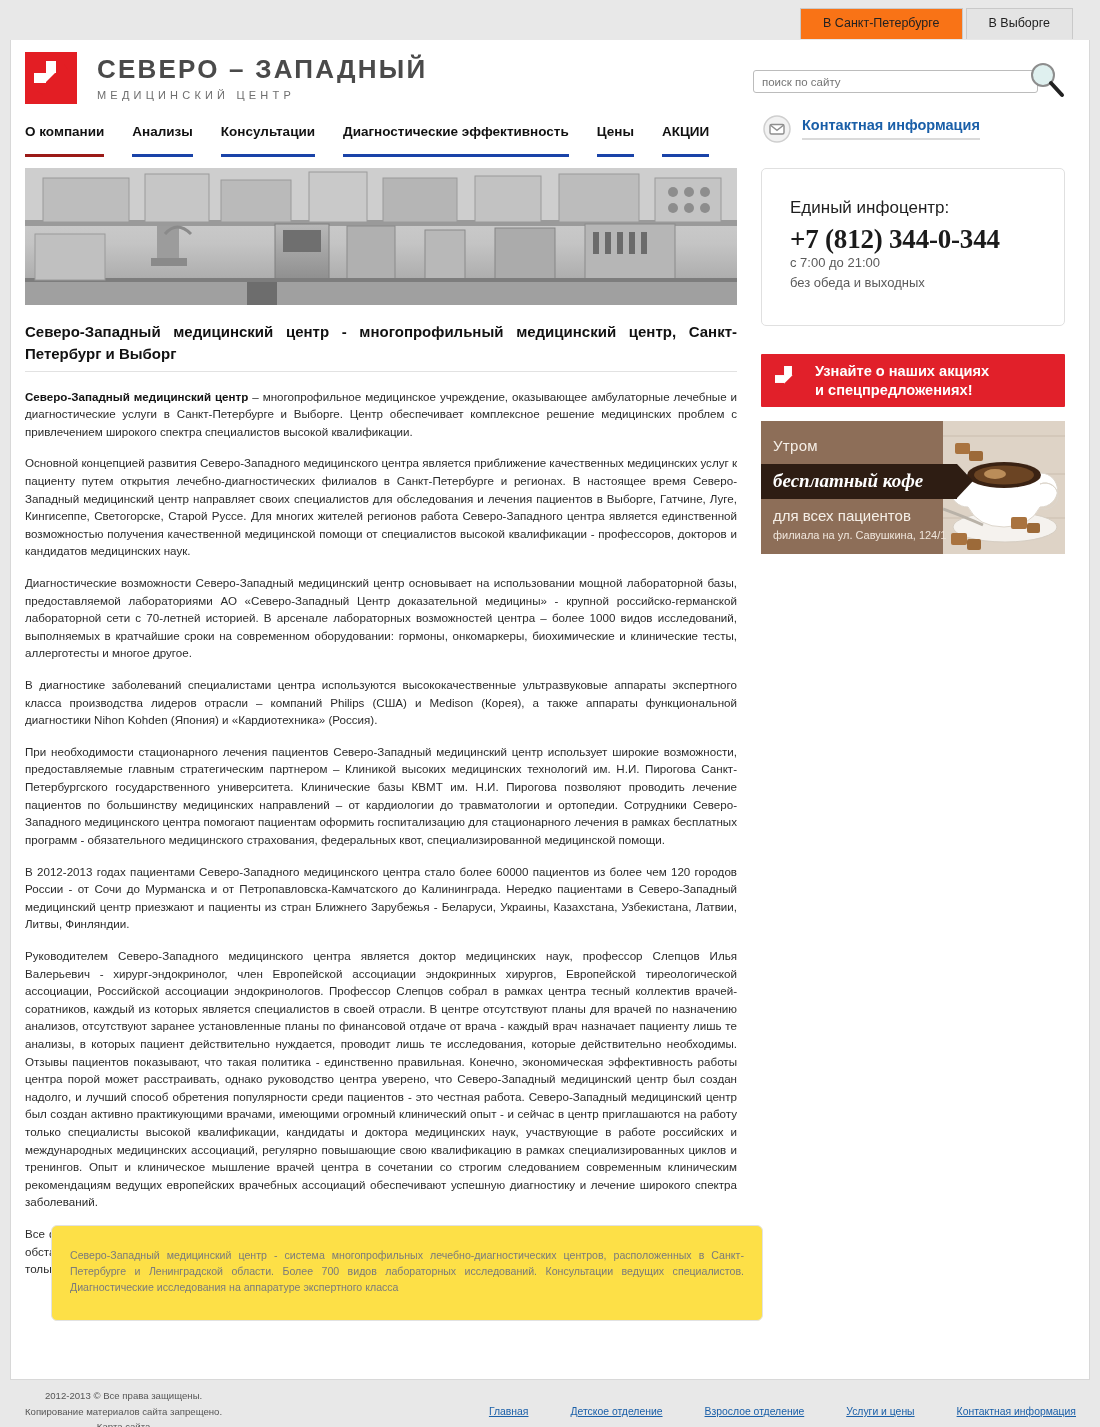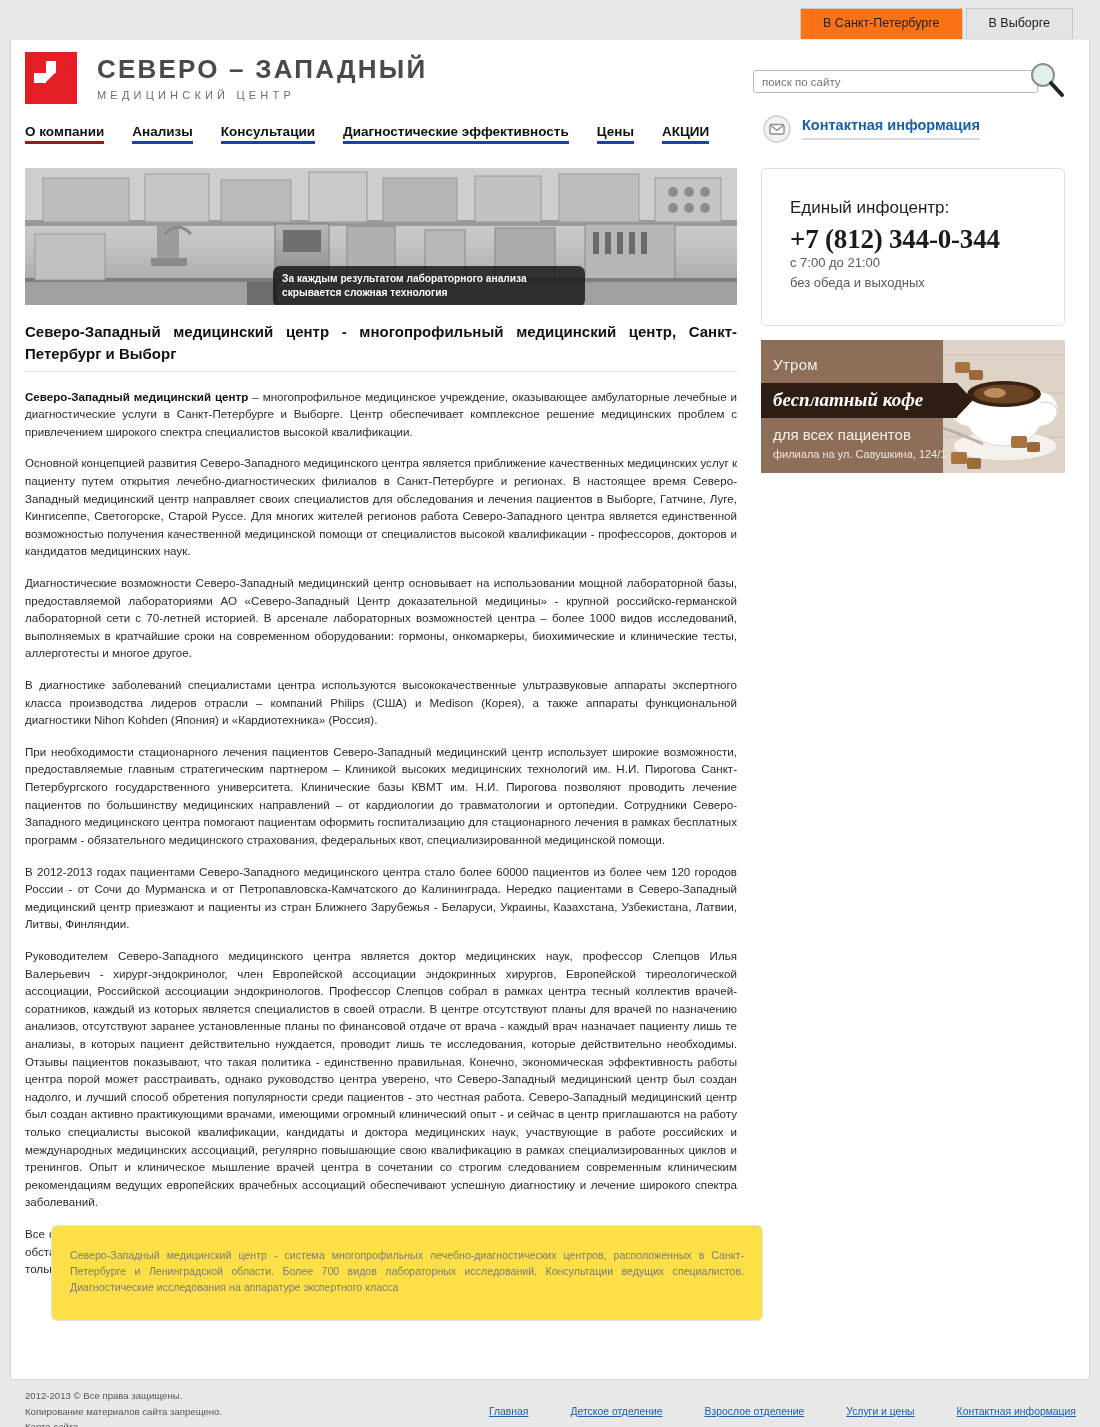--- a/index.html
+++ b/index.html
@@ -73,21 +73,21 @@
   .contact-link {
     margin-left: 11px; font-size: 14.5px; font-weight: bold; color: #1a5fa8;
     border-bottom: 2px solid #dadada; padding-bottom: 4px; cursor: pointer;
     line-height: 1.1;
   }
 
   
   .nav { position: absolute; left: 14px; top: 84px; display: flex; gap: 28px; }
   .nav-item {
     font-size: 13.5px; font-weight: bold; color: #111;
-    padding-bottom: 2px; cursor: pointer; white-space: nowrap;
+    padding-bottom: 15px; cursor: pointer; white-space: nowrap;
     border-bottom: 3px solid #1a43a8;
   }
   .nav-item.active { border-bottom-color: #9b1a17; }
 
   
   .hero {
     position: absolute; left: 14px; top: 128px;
     width: 712px; height: 137px;
     overflow: hidden; background: #d4d4d4;
   }
@@ -180,21 +180,21 @@
   }
   .coffee-for {
     position: absolute; left: 12px; top: 86px; color: #f6efe7; font-size: 15px;
   }
   .coffee-addr {
     position: absolute; left: 12px; top: 108px; color: #f0e6dc; font-size: 11px;
   }
 
   
   .footer {
-    position: absolute; left: 10px; top: 1388px; width: 1080px; height: 39px;
+    position: absolute; left: 10px; top: 1388px; width: 1080px; height: 39px; text-align: center;
   }
   .copy {
     position: absolute; left: 15px; top: 0;
     font-size: 9.6px; color: #555; line-height: 1.62;
   }
   .footer-links {
     position: absolute; right: 14px; top: 18px;
     display: flex; gap: 42px;
   }
   .footer-links a {
@@ -302,21 +302,20 @@
         <rect x="592" y="64" width="6" height="22" fill="#6b6b6b"></rect>
         <rect x="604" y="64" width="6" height="22" fill="#6b6b6b"></rect>
         <rect x="616" y="64" width="6" height="22" fill="#6b6b6b"></rect>
         <rect x="0" y="112" width="712" height="25" fill="#a0a0a0"></rect>
         <rect x="0" y="110" width="712" height="4" fill="#7d7d7d"></rect>
         <rect x="222" y="114" width="30" height="23" fill="#6d6d6d"></rect>
         <rect x="10" y="66" width="70" height="46" fill="#c0c0c0" stroke="#9a9a9a"></rect>
         <path d="M140 66 q12 -14 26 0" fill="none" stroke="#8a8a8a" stroke-width="3"></path>
       </svg>
     </div>
-    <div class="hero-caption">За каждым результатом лабораторного анализа скрывается сложная технология</div>
   </div>
 
   <article class="article">
     <h1 class="page-title">Северо-Западный медицинский центр - многопрофильный медицинский центр, Санкт-Петербург и Выборг</h1>
     <div class="title-rule"></div>
 
     <p>
       <b>Северо-Западный медицинский центр</b><span> – многопрофильное медицинское учреждение, оказывающее амбулаторные лечебные и диагностические услуги в Санкт-Петербурге и Выборге. Центр обеспечивает комплексное решение медицинских проблем с привлечением широкого спектра специалистов высокой квалификации.</span>
     </p>
     <p>Основной концепцией развития Северо-Западного медицинского центра является приближение качественных медицинских услуг к пациенту путем открытия лечебно-диагностических филиалов в Санкт-Петербурге и регионах. В настоящее время Северо-Западный медицинский центр направляет своих специалистов для обследования и лечения пациентов в Выборге, Гатчине, Луге, Кингисеппе, Светогорске, Старой Руссе. Для многих жителей регионов работа Северо-Западного центра является единственной возможностью получения качественной медицинской помощи от специалистов высокой квалификации - профессоров, докторов и кандидатов медицинских наук.</p>
@@ -336,20 +335,34 @@
 
     <div class="info-card">
       <div class="info-title">Единый инфоцентр:</div>
       <div class="info-phone">+7 (812) 344-0-344</div>
       <div class="info-hours">
         <div>с 7:00 до 21:00</div>
         <div>без обеда и выходных</div>
       </div>
     </div>
 
+    <div class="promo-red">
+      <span class="cross">
+        <svg width="26" height="26" viewBox="0 0 34 34" aria-hidden="true">
+          <path d="M12 0 H22 V12 H34 V22 H22 V34 H12 V22 H0 V12 H12 Z" fill="#ffffff"></path>
+          <path d="M4 31 L31 4 L34 10 L34 34 L10 34 Z" fill="#e1202a"></path>
+          <path d="M12 22 H0 V12 H12 Z" fill="#ffffff"></path>
+          <path d="M12 0 H22 V12 H12 Z" fill="#ffffff"></path>
+        </svg>
+      </span>
+      <span class="promo-red-text">
+        <span>Узнайте о наших акциях</span><br>
+        <span>и спецпредложениях!</span>
+      </span>
+    </div>
 
     <div class="promo-coffee">
       <div class="coffee-left"></div>
       <div class="coffee-right">
         <svg width="122" height="133" viewBox="0 0 122 133" preserveAspectRatio="none" aria-hidden="true">
           <rect width="122" height="133" fill="#e6ded3"></rect>
           <rect y="0" width="122" height="133" fill="#ded3c6"></rect>
           <g opacity="0.5">
             <rect x="0" y="14" width="122" height="2" fill="#cbbfb0"></rect>
             <rect x="0" y="52" width="122" height="2" fill="#cbbfb0"></rect>

